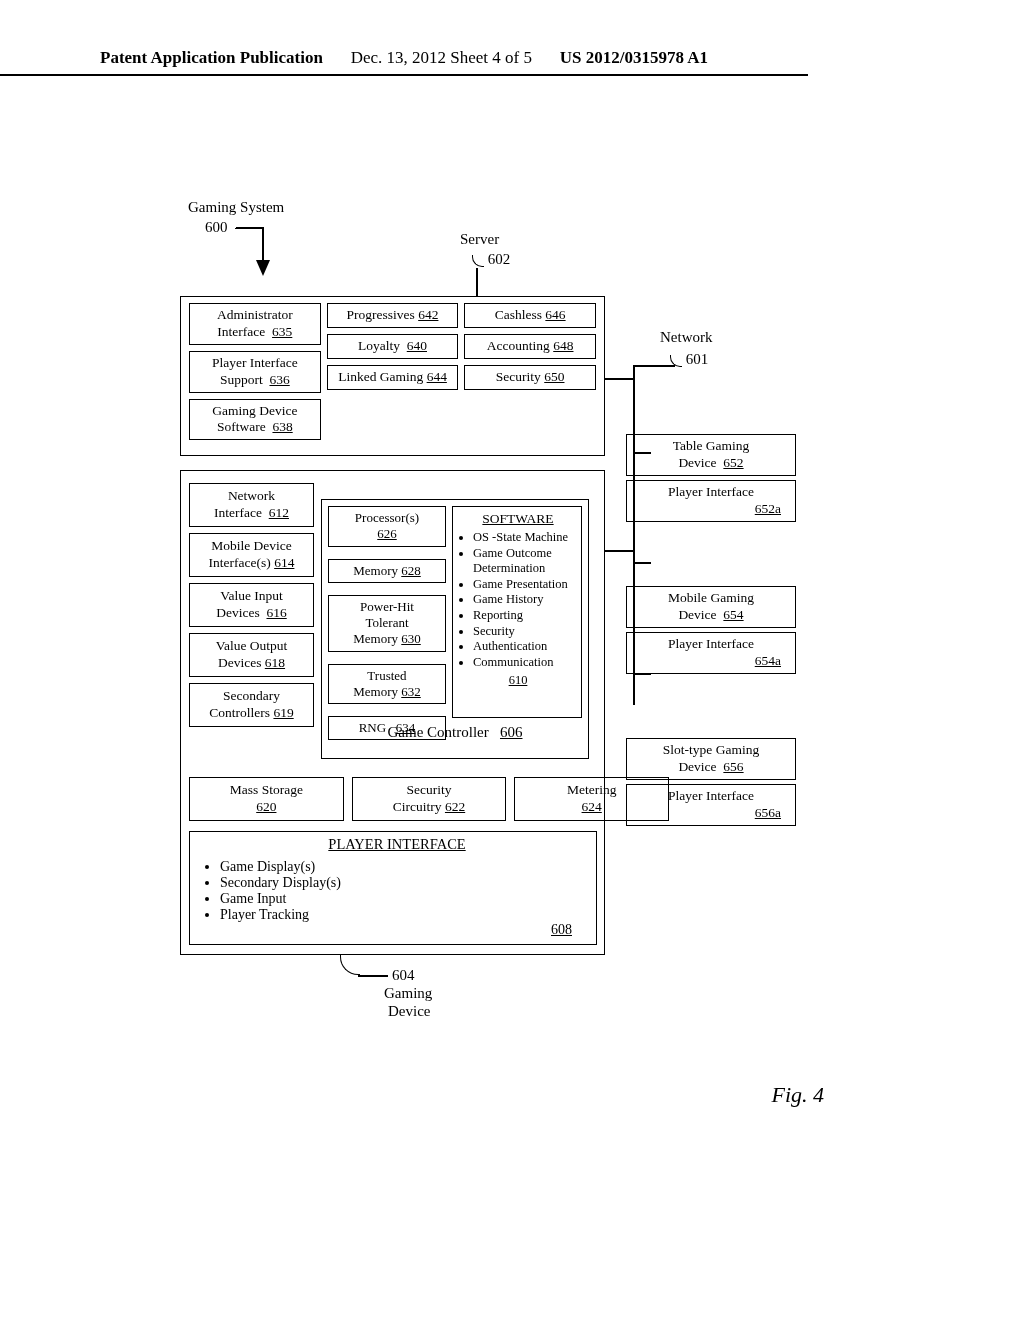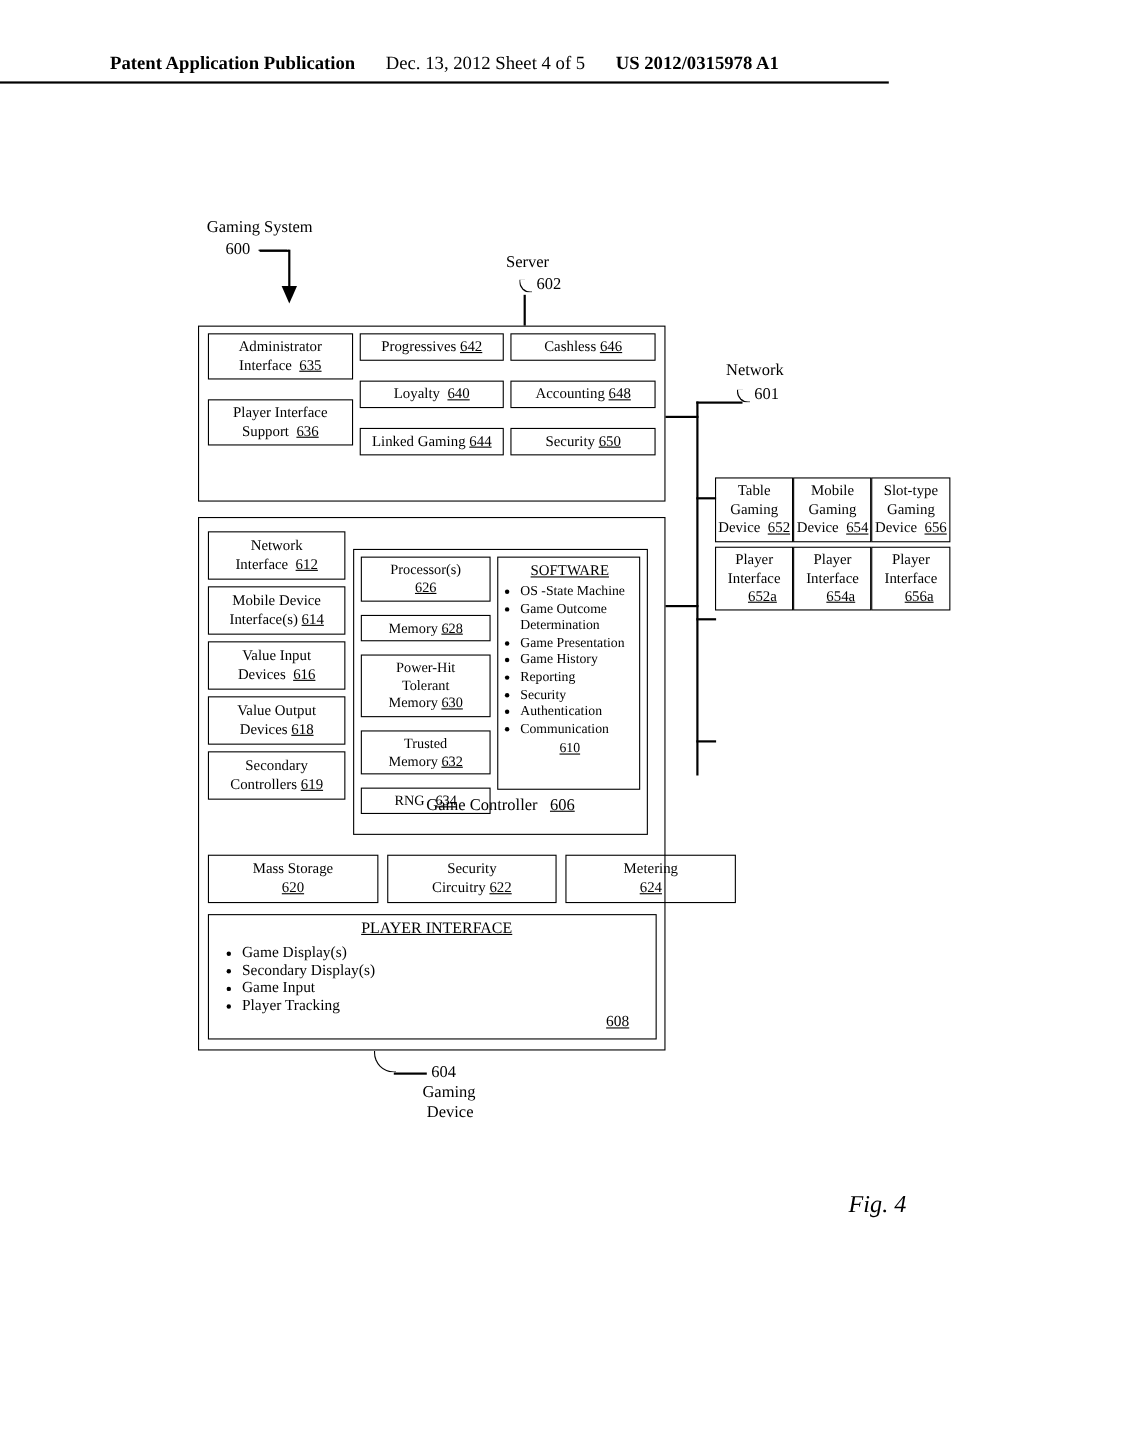--- a/index.html
+++ b/index.html
@@ -63,21 +63,21 @@
     position: absolute;
     left: 10px;
     top: 96px;
     width: 425px;
     height: 160px;
     border: 1.5px solid #000;
     padding: 6px 8px;
     display: flex;
     gap: 6px;
   }
-  .server-col { display: flex; flex-direction: column; gap: 18px; flex: 1; }
+  .server-col { display: flex; flex-direction: column; gap: 6px; flex: 1; }
   .cell {
     border: 1.5px solid #000;
     text-align: center;
     display: flex;
     flex-direction: column;
     justify-content: center;
     font-size: 13.5px;
     line-height: 1.25;
     padding: 3px 2px;
   }
@@ -150,25 +150,26 @@
     height: 114px;
     border: 1.5px solid #000;
     padding: 4px 8px 4px 16px;
     font-size: 14px;
   }
   .pi-box .pi-title { text-align: center; text-decoration: underline; font-size: 14.5px; }
   .pi-box ul { margin: 6px 0 0 14px; padding: 0; }
   .pi-box .pi-ref { position: absolute; right: 24px; bottom: 6px; text-decoration: underline; }
   .net-boxes {
     position: absolute;
-    left: 480px;
+    left: 456px;
     top: 234px;
     width: 170px;
     display: flex;
-    flex-direction: row;
+    flex-direction: column;
+    gap: 44px;
   }
   .net-pair { margin-bottom: 20px; }
   .net-pair .cell { font-size: 13.5px; min-height: 42px; }
   .net-line {
     position: absolute;
     background: #000;
   }
   .fig-caption {
     position: absolute;
     right: 200px;
@@ -216,20 +217,24 @@
 
     <div class="server-box">
       <div class="server-col">
         <div class="cell">
             <span>Administrator</span>
             <span><span>Interface</span>&nbsp;&nbsp;<span class="underline">635</span></span>
           </div>
         <div class="cell">
             <span>Player Interface</span>
             <span><span>Support</span>&nbsp;&nbsp;<span class="underline">636</span></span>
+          </div>
+        <div class="cell">
+            <span>Gaming Device</span>
+            <span><span>Software</span>&nbsp;&nbsp;<span class="underline">638</span></span>
           </div>
       </div>
       <div class="server-col">
         <div class="cell">
             <span><span>Progressives</span>&nbsp;<span class="underline">642</span></span>
           </div>
         <div class="cell">
             <span><span>Loyalty</span>&nbsp;&nbsp;<span class="underline">640</span></span>
           </div>
         <div class="cell">

